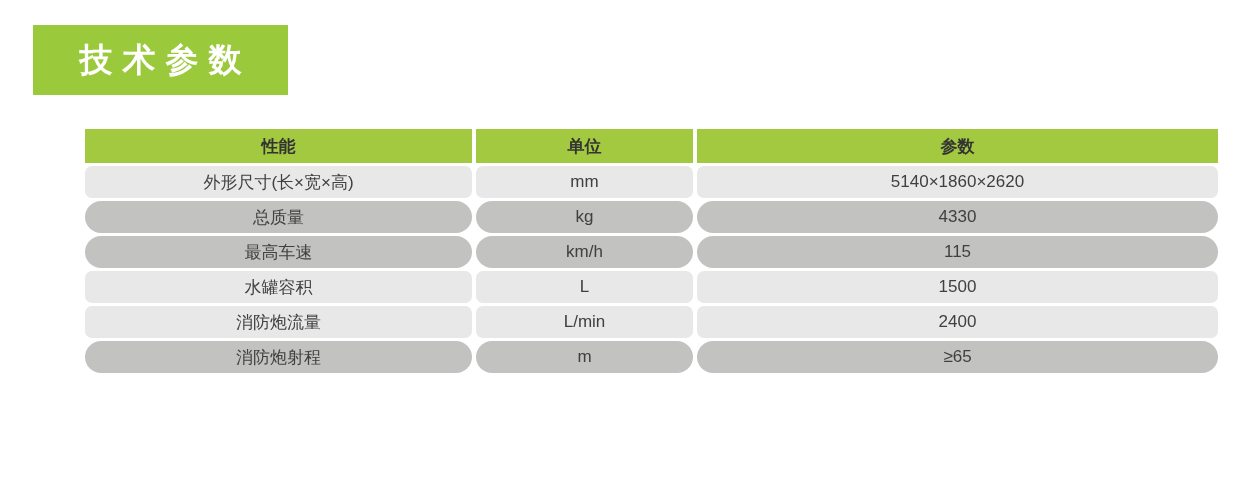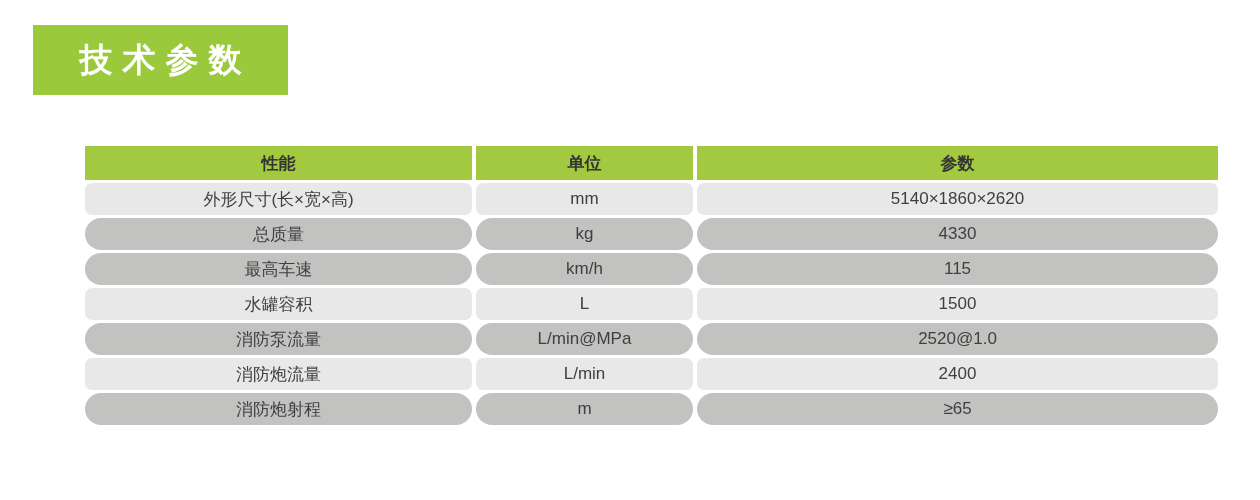--- a/index.html
+++ b/index.html
@@ -33,21 +33,21 @@
     font-weight: bold;
     letter-spacing: 10px;
     margin-right: -10px; 
     white-space: nowrap;
   }
 
   
   .spec-table {
     position: absolute;
     left: 81px;
-    top: 143px;
+    top: 126px;
     border-collapse: separate;
     border-spacing: 4px 3px;
     table-layout: fixed;
   }
   .spec-table col.c1 { width: 387px; }
   .spec-table col.c2 { width: 217px; }
   .spec-table col.c3 { width: 521px; }
 
   .spec-table th {
     background: #a3c941;
@@ -105,25 +105,20 @@
       <tr class="dark">
         <td>最高车速</td>
         <td>km/h</td>
         <td>115</td>
       </tr>
       <tr class="light">
         <td>水罐容积</td>
         <td>L</td>
         <td>1500</td>
       </tr>
-      <tr class="dark">
-        <td>消防泵流量</td>
-        <td>L/min@MPa</td>
-        <td>2520@1.0</td>
-      </tr>
       <tr class="light">
         <td>消防炮流量</td>
         <td>L/min</td>
         <td>2400</td>
       </tr>
       <tr class="dark">
         <td>消防炮射程</td>
         <td>m</td>
         <td>≥65</td>
       </tr>

